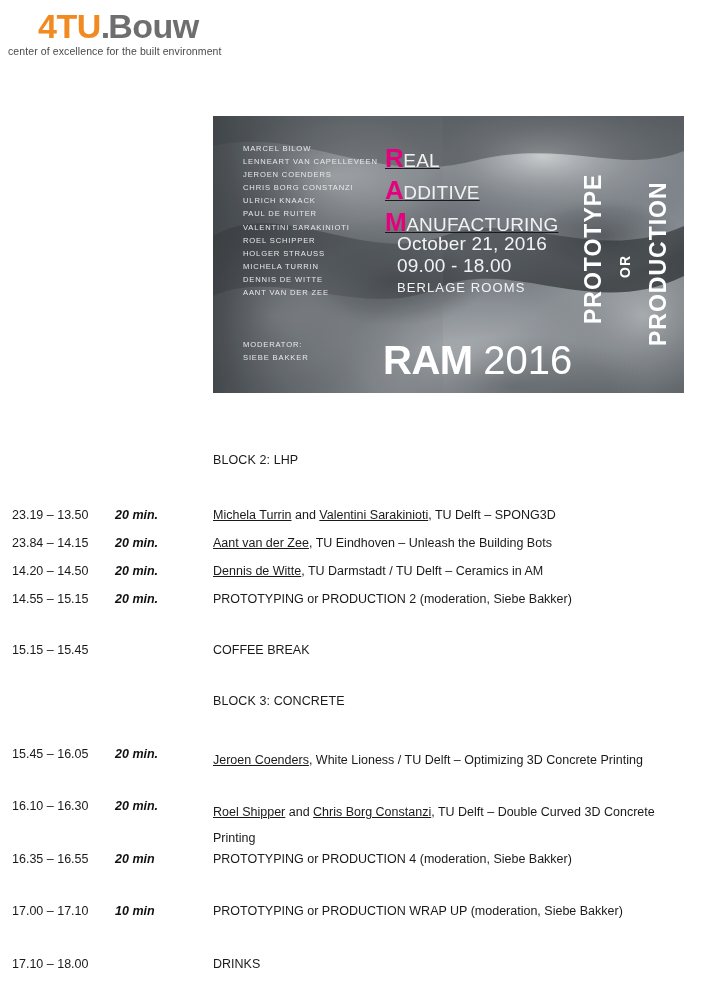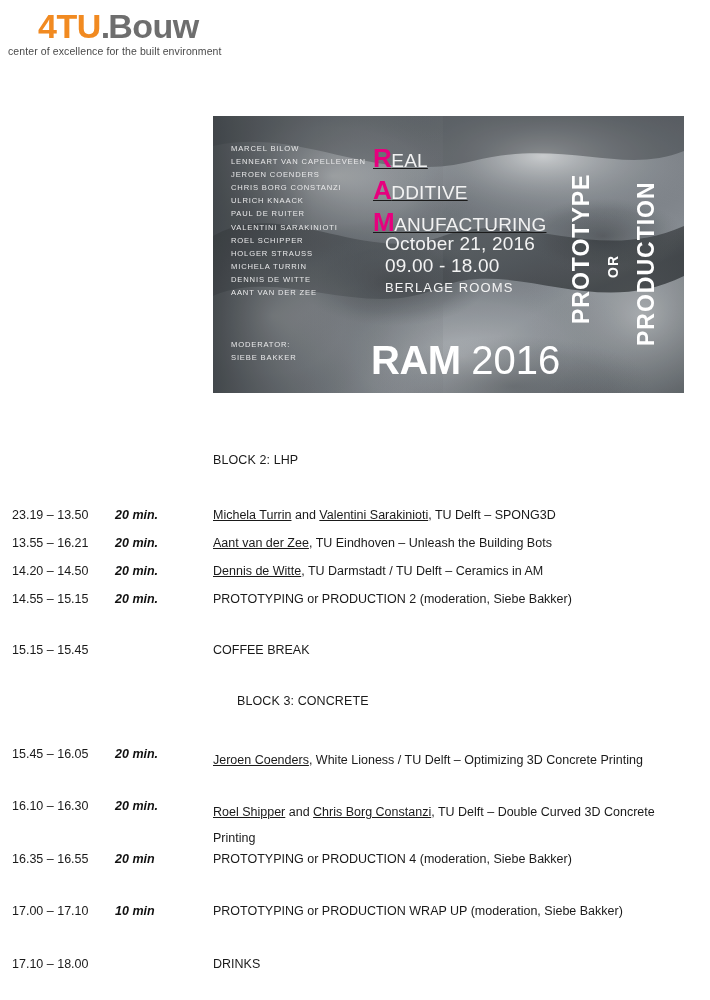--- a/index.html
+++ b/index.html
@@ -57,20 +57,21 @@
   .poster-bg {
     position: absolute;
     inset: 0;
     width: 100%;
     height: 100%;
     display: block;
   }
   .poster-inner {
     position: absolute;
     inset: 0;
+    margin-left: 12px;
   }
 
   
   .poster-speakers {
     position: absolute;
     left: 18px;
     top: 26px;
     width: 150px;
   }
   .speaker-name {
@@ -351,21 +352,21 @@
 
   <div class="block-head" style="top:13px;">BLOCK 2: LHP</div>
 
   <div class="sched-row" style="position:absolute;top:68px;">
     <div class="col-time">23.19 – 13.50</div>
     <div class="col-dur">20 min.</div>
     <div class="col-desc"><span class="u">Michela Turrin</span><span> and </span><span class="u">Valentini Sarakinioti</span><span>, TU Delft – SPONG3D</span></div>
   </div>
 
   <div class="sched-row" style="position:absolute;top:96px;">
-    <div class="col-time">13.55 – 16.21</div>
+    <div class="col-time">23.84 – 14.15</div>
     <div class="col-dur">20 min.</div>
     <div class="col-desc"><span class="u">Aant van der Zee</span><span>, TU Eindhoven – Unleash the Building Bots</span></div>
   </div>
 
   <div class="sched-row" style="position:absolute;top:124px;">
     <div class="col-time">14.20 – 14.50</div>
     <div class="col-dur">20 min.</div>
     <div class="col-desc"><span class="u">Dennis de Witte</span><span>, TU Darmstadt / TU Delft – Ceramics in AM</span></div>
   </div>
 
@@ -374,21 +375,21 @@
     <div class="col-dur">20 min.</div>
     <div class="col-desc"><span>PROTOTYPING or PRODUCTION 2 (moderation, Siebe Bakker)</span></div>
   </div>
 
   <div class="sched-row" style="position:absolute;top:203px;">
     <div class="col-time">15.15 – 15.45</div>
     <div class="col-dur"></div>
     <div class="col-desc"><span>COFFEE BREAK</span></div>
   </div>
 
-  <div class="block-head" style="top:254px;margin-left:24px;">BLOCK 3: CONCRETE</div>
+  <div class="block-head" style="top:254px;">BLOCK 3: CONCRETE</div>
 
   <div class="sched-row" style="position:absolute;top:307px;">
     <div class="col-time">15.45 – 16.05</div>
     <div class="col-dur">20 min.</div>
     <div class="col-desc" style="line-height:26px;"><span class="u">Jeroen Coenders</span><span>, White Lioness / TU Delft – Optimizing 3D Concrete Printing</span></div>
   </div>
 
   <div class="sched-row" style="position:absolute;top:359px;">
     <div class="col-time">16.10 – 16.30</div>
     <div class="col-dur">20 min.</div>

